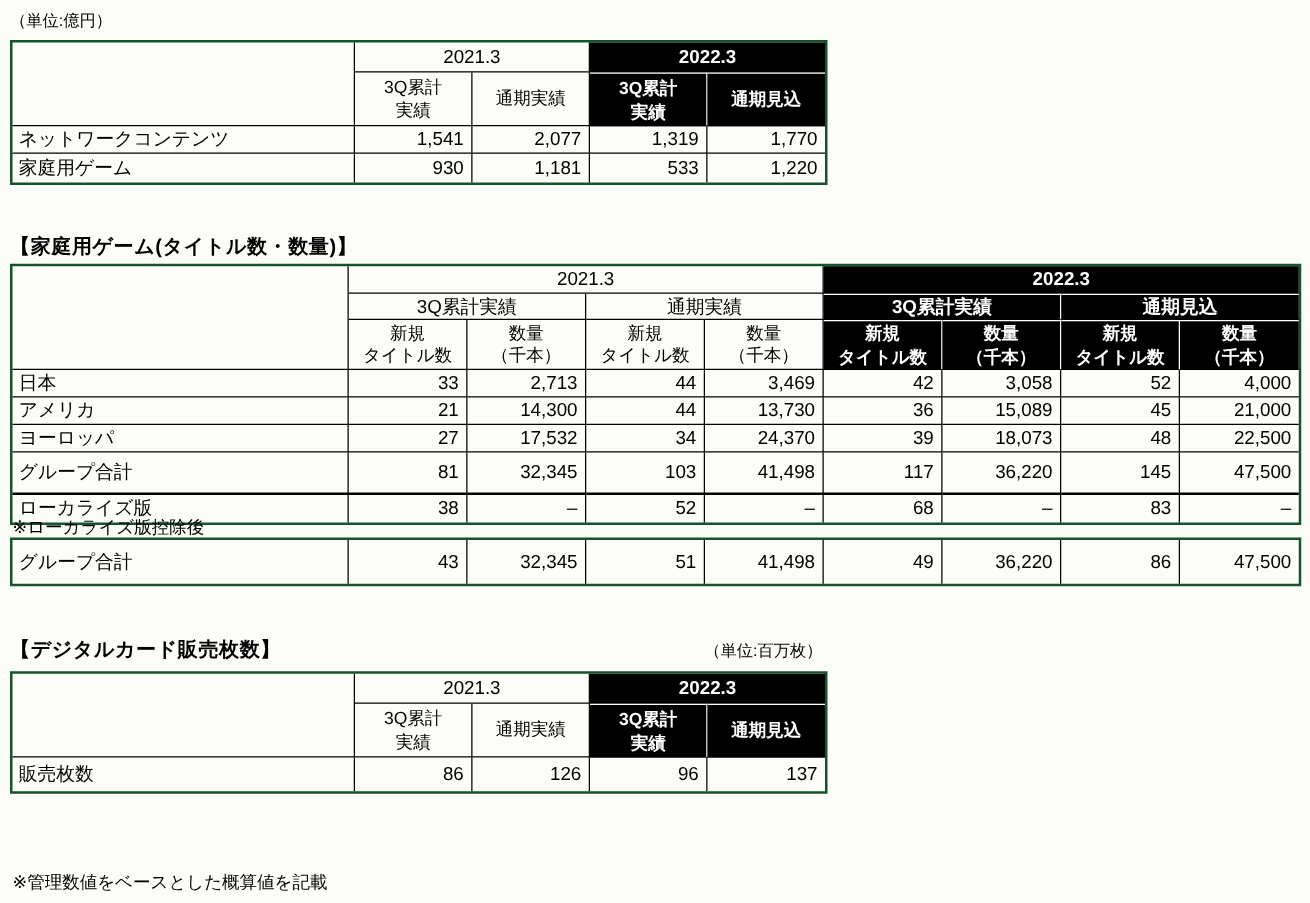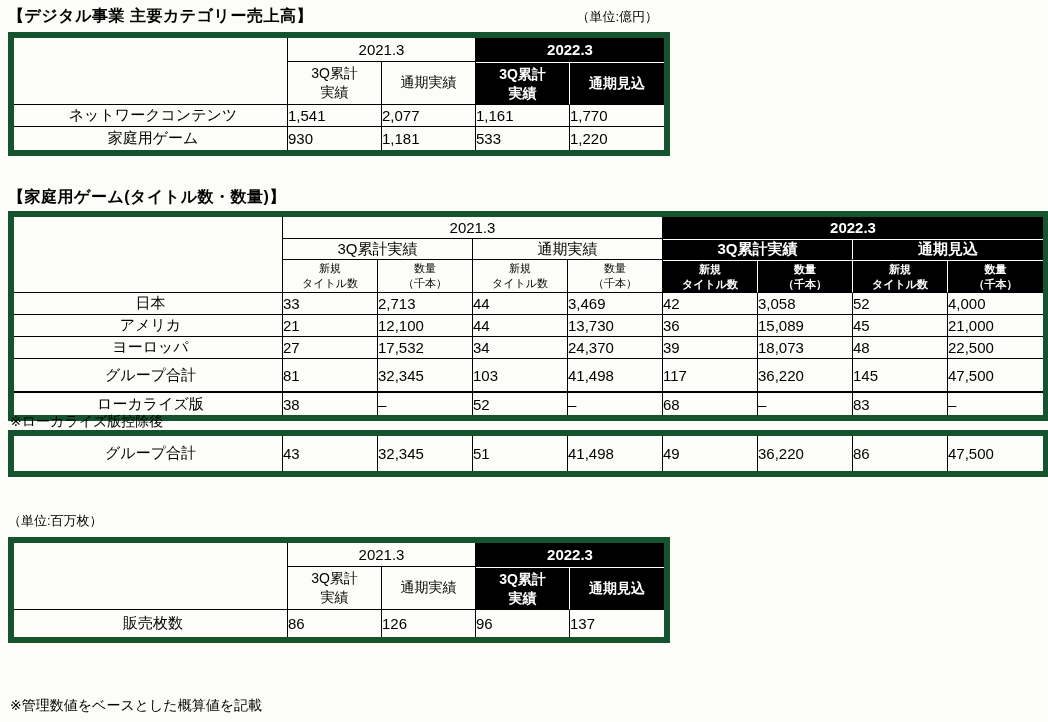--- a/index.html
+++ b/index.html
@@ -11,46 +11,45 @@
     color:#000;
     position:relative;
     overflow:hidden;
   }
   .abs { position:absolute; }
   .sec-head { display:flex; justify-content:space-between; align-items:flex-start; }
   .sec-title { font-size:16px; font-weight:bold; letter-spacing:0.5px; }
   .unit { font-size:13px; padding-top:2px; }
   .note { font-size:14px; }
 
-  .twrap { position:absolute; border:6px solid #14532d; }
+  .twrap { position:absolute; border:2px solid #14532d; }
   table { border-collapse:separate; border-spacing:0; table-layout:fixed; }
   td {
     border-right:1px solid #000;
     border-bottom:1px solid #000;
     padding:0; margin:0;
     vertical-align:middle;
     font-size:15px;
     overflow:hidden;
   }
   td.lc { border-right:none; }            
   tr.last td { border-bottom:none; }       
-  td.num { padding-right:6px; }
-  td.lab { text-align:center; padding-left:5px; }
+  td.num { text-align:right; padding-right:6px; }
+  td.lab { text-align:left; padding-left:5px; }
   td.ctr { text-align:center; }
   td.two { white-space:pre-line; line-height:1.35; }
-  td.sub { font-size:11px; }
+  td.sub { font-size:14px; }
   td.dk { background:#000; color:#fff; font-weight:bold; }
   td.dk.vw { border-right-color:#fff; }   
   tr.thick td { border-bottom-width:2px; } 
 </style>
 </head>
 <body>
 
 <div class="abs sec-head" style="left:8px; top:6px; width:650px;">
-  <div class="sec-title">【デジタル事業 主要カテゴリー売上高】</div>
   <div class="unit">（単位:億円）</div>
 </div>
 
 <div class="twrap" style="left:8px; top:32px;">
   <table style="width:650px;">
     <colgroup>
         <col style="width:274px">
         <col style="width:94px">
         <col style="width:94px">
         <col style="width:94px">
@@ -67,21 +66,21 @@
 実績</td>
       <td class="ctr" style="font-size:14px;">通期実績</td>
       <td class="ctr two sub dk vw" style="font-size:14px; border-top:1px solid #fff;">3Q累計
 実績</td>
       <td class="ctr dk lc" style="font-size:14px; border-top:1px solid #fff;">通期見込</td>
     </tr>
     <tr style="height:22px;">
       <td class="lab">ネットワークコンテンツ</td>
       <td class="num">1,541</td>
       <td class="num">2,077</td>
-      <td class="num">1,161</td>
+      <td class="num">1,319</td>
       <td class="num lc">1,770</td>
     </tr>
     <tr style="height:23px;" class="last">
       <td class="lab">家庭用ゲーム</td>
       <td class="num">930</td>
       <td class="num">1,181</td>
       <td class="num">533</td>
       <td class="num lc">1,220</td>
     </tr>
   </tbody>
@@ -142,21 +141,21 @@
       <td class="num">44</td>
       <td class="num">3,469</td>
       <td class="num">42</td>
       <td class="num">3,058</td>
       <td class="num">52</td>
       <td class="num lc">4,000</td>
     </tr>
     <tr style="height:22px;">
       <td class="lab">アメリカ</td>
       <td class="num">21</td>
-      <td class="num">12,100</td>
+      <td class="num">14,300</td>
       <td class="num">44</td>
       <td class="num">13,730</td>
       <td class="num">36</td>
       <td class="num">15,089</td>
       <td class="num">45</td>
       <td class="num lc">21,000</td>
     </tr>
     <tr style="height:22px;">
       <td class="lab">ヨーロッパ</td>
       <td class="num">27</td>
@@ -219,20 +218,21 @@
       <td class="num">49</td>
       <td class="num">36,220</td>
       <td class="num">86</td>
       <td class="num lc">47,500</td>
     </tr>
   </tbody>
     </table>
 </div>
 
 <div class="abs sec-head" style="left:8px; top:510px; width:650px;">
+  <div class="sec-title">【デジタルカード販売枚数】</div>
   <div class="unit">（単位:百万枚）</div>
 </div>
 
 <div class="twrap" style="left:8px; top:537px;">
   <table style="width:650px;">
     <colgroup>
         <col style="width:274px">
         <col style="width:94px">
         <col style="width:94px">
         <col style="width:94px">

